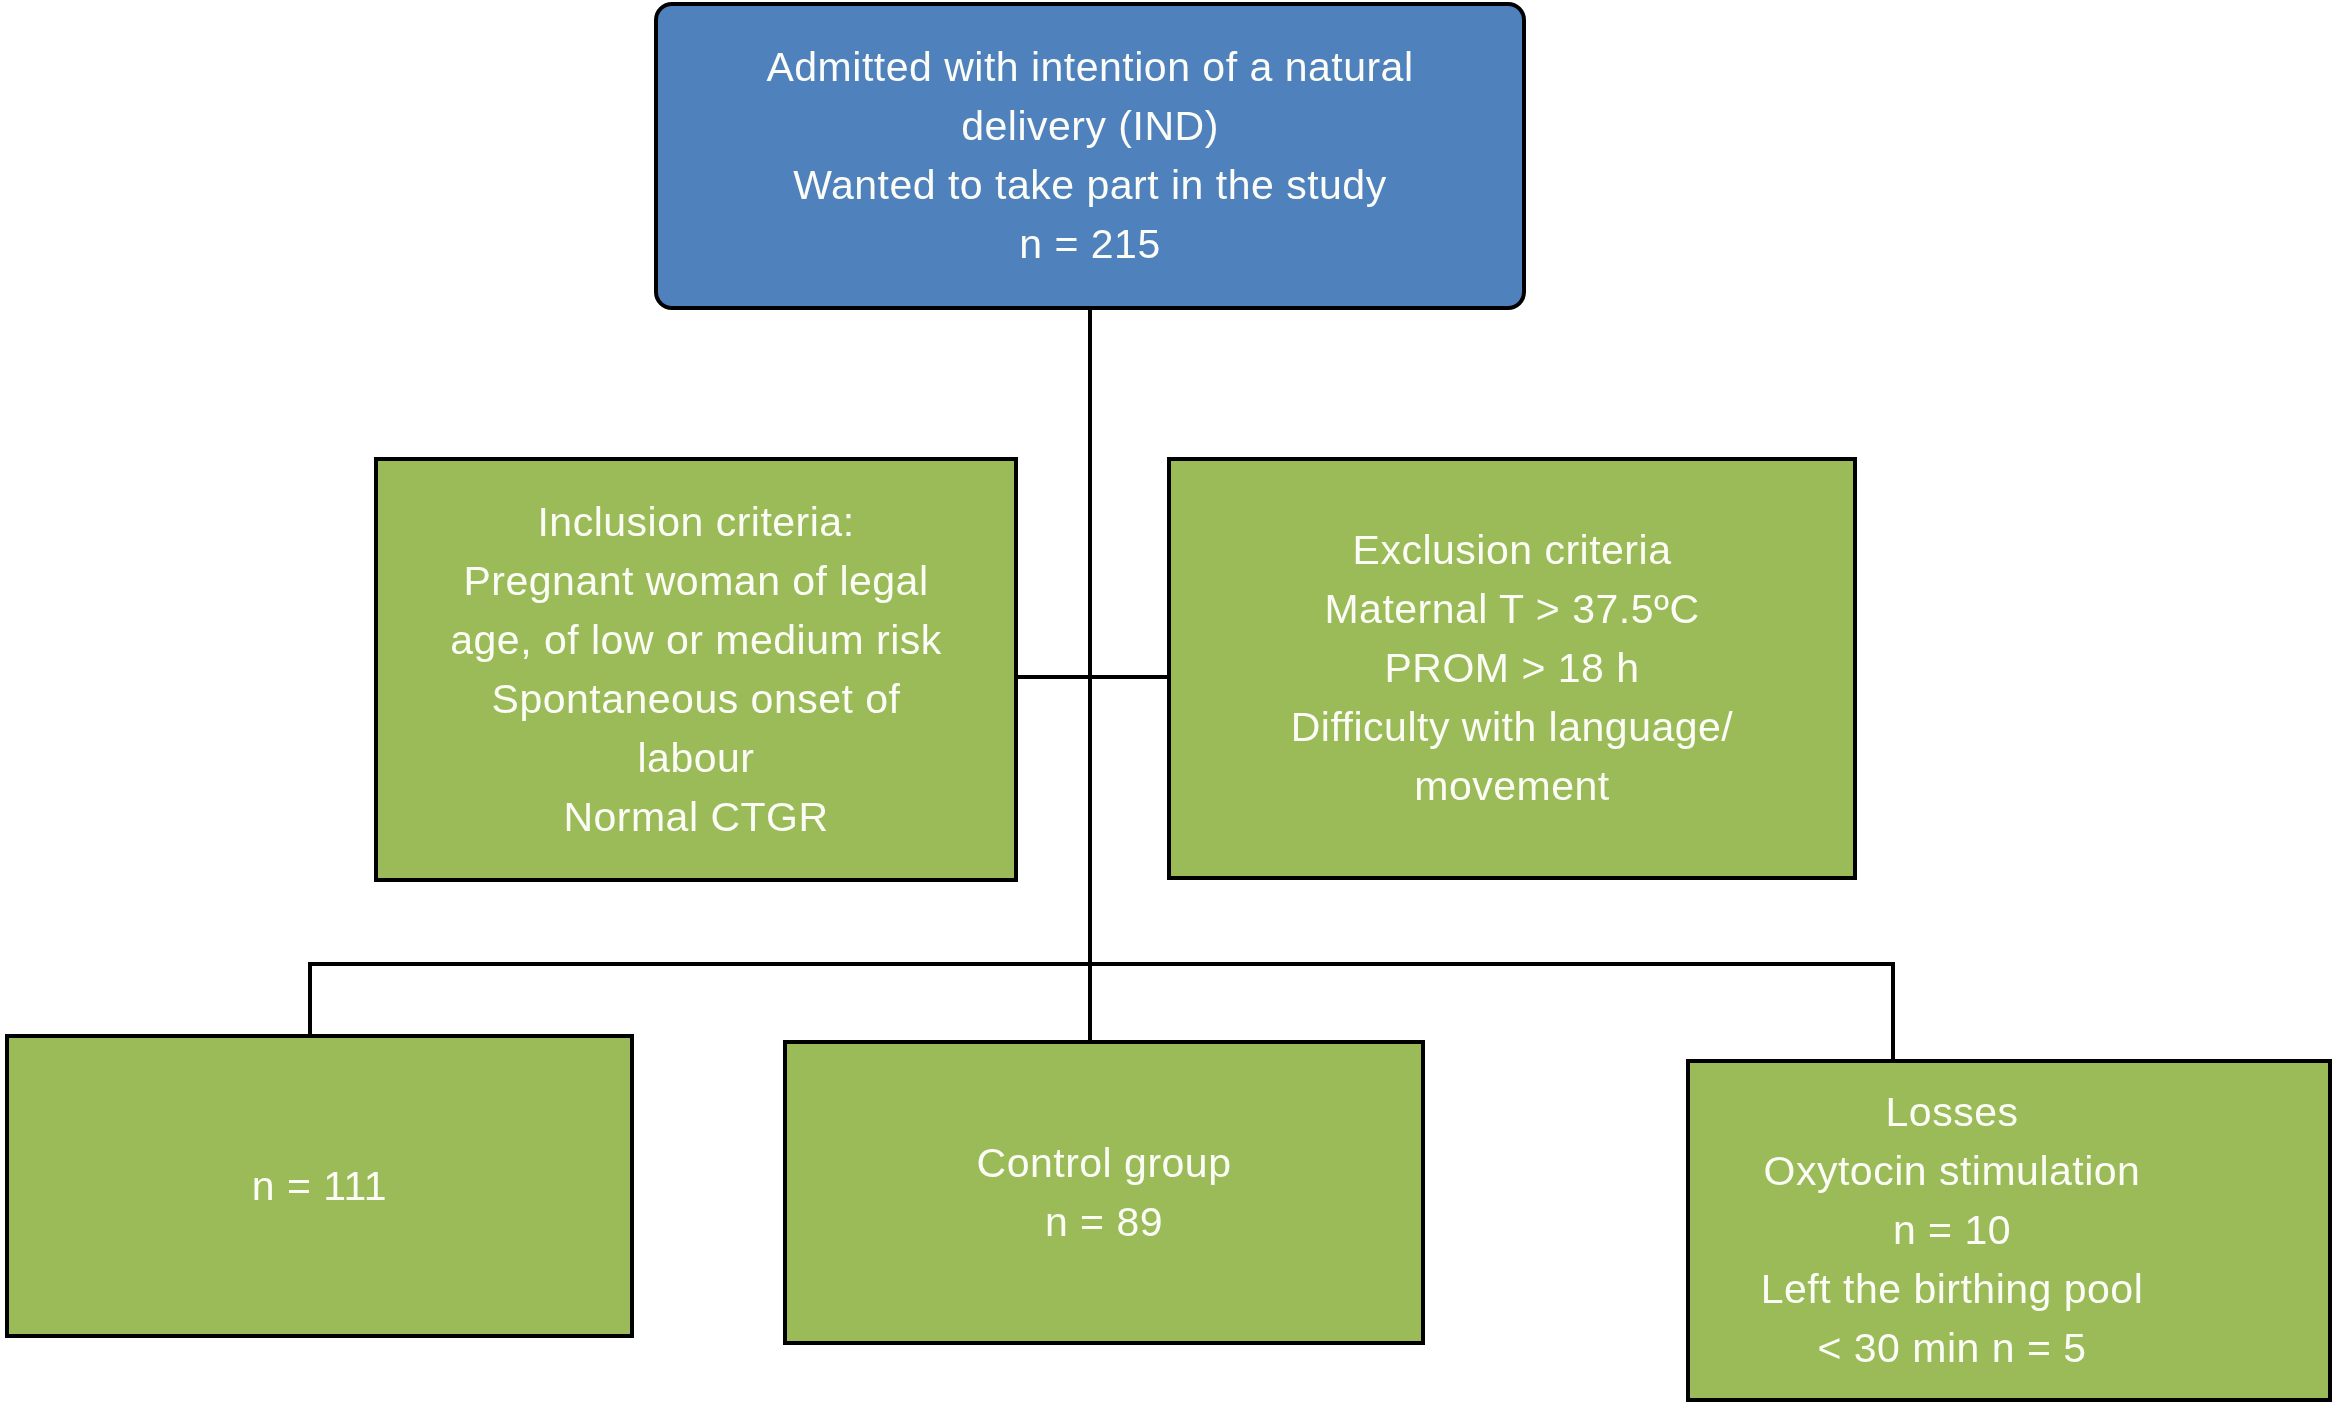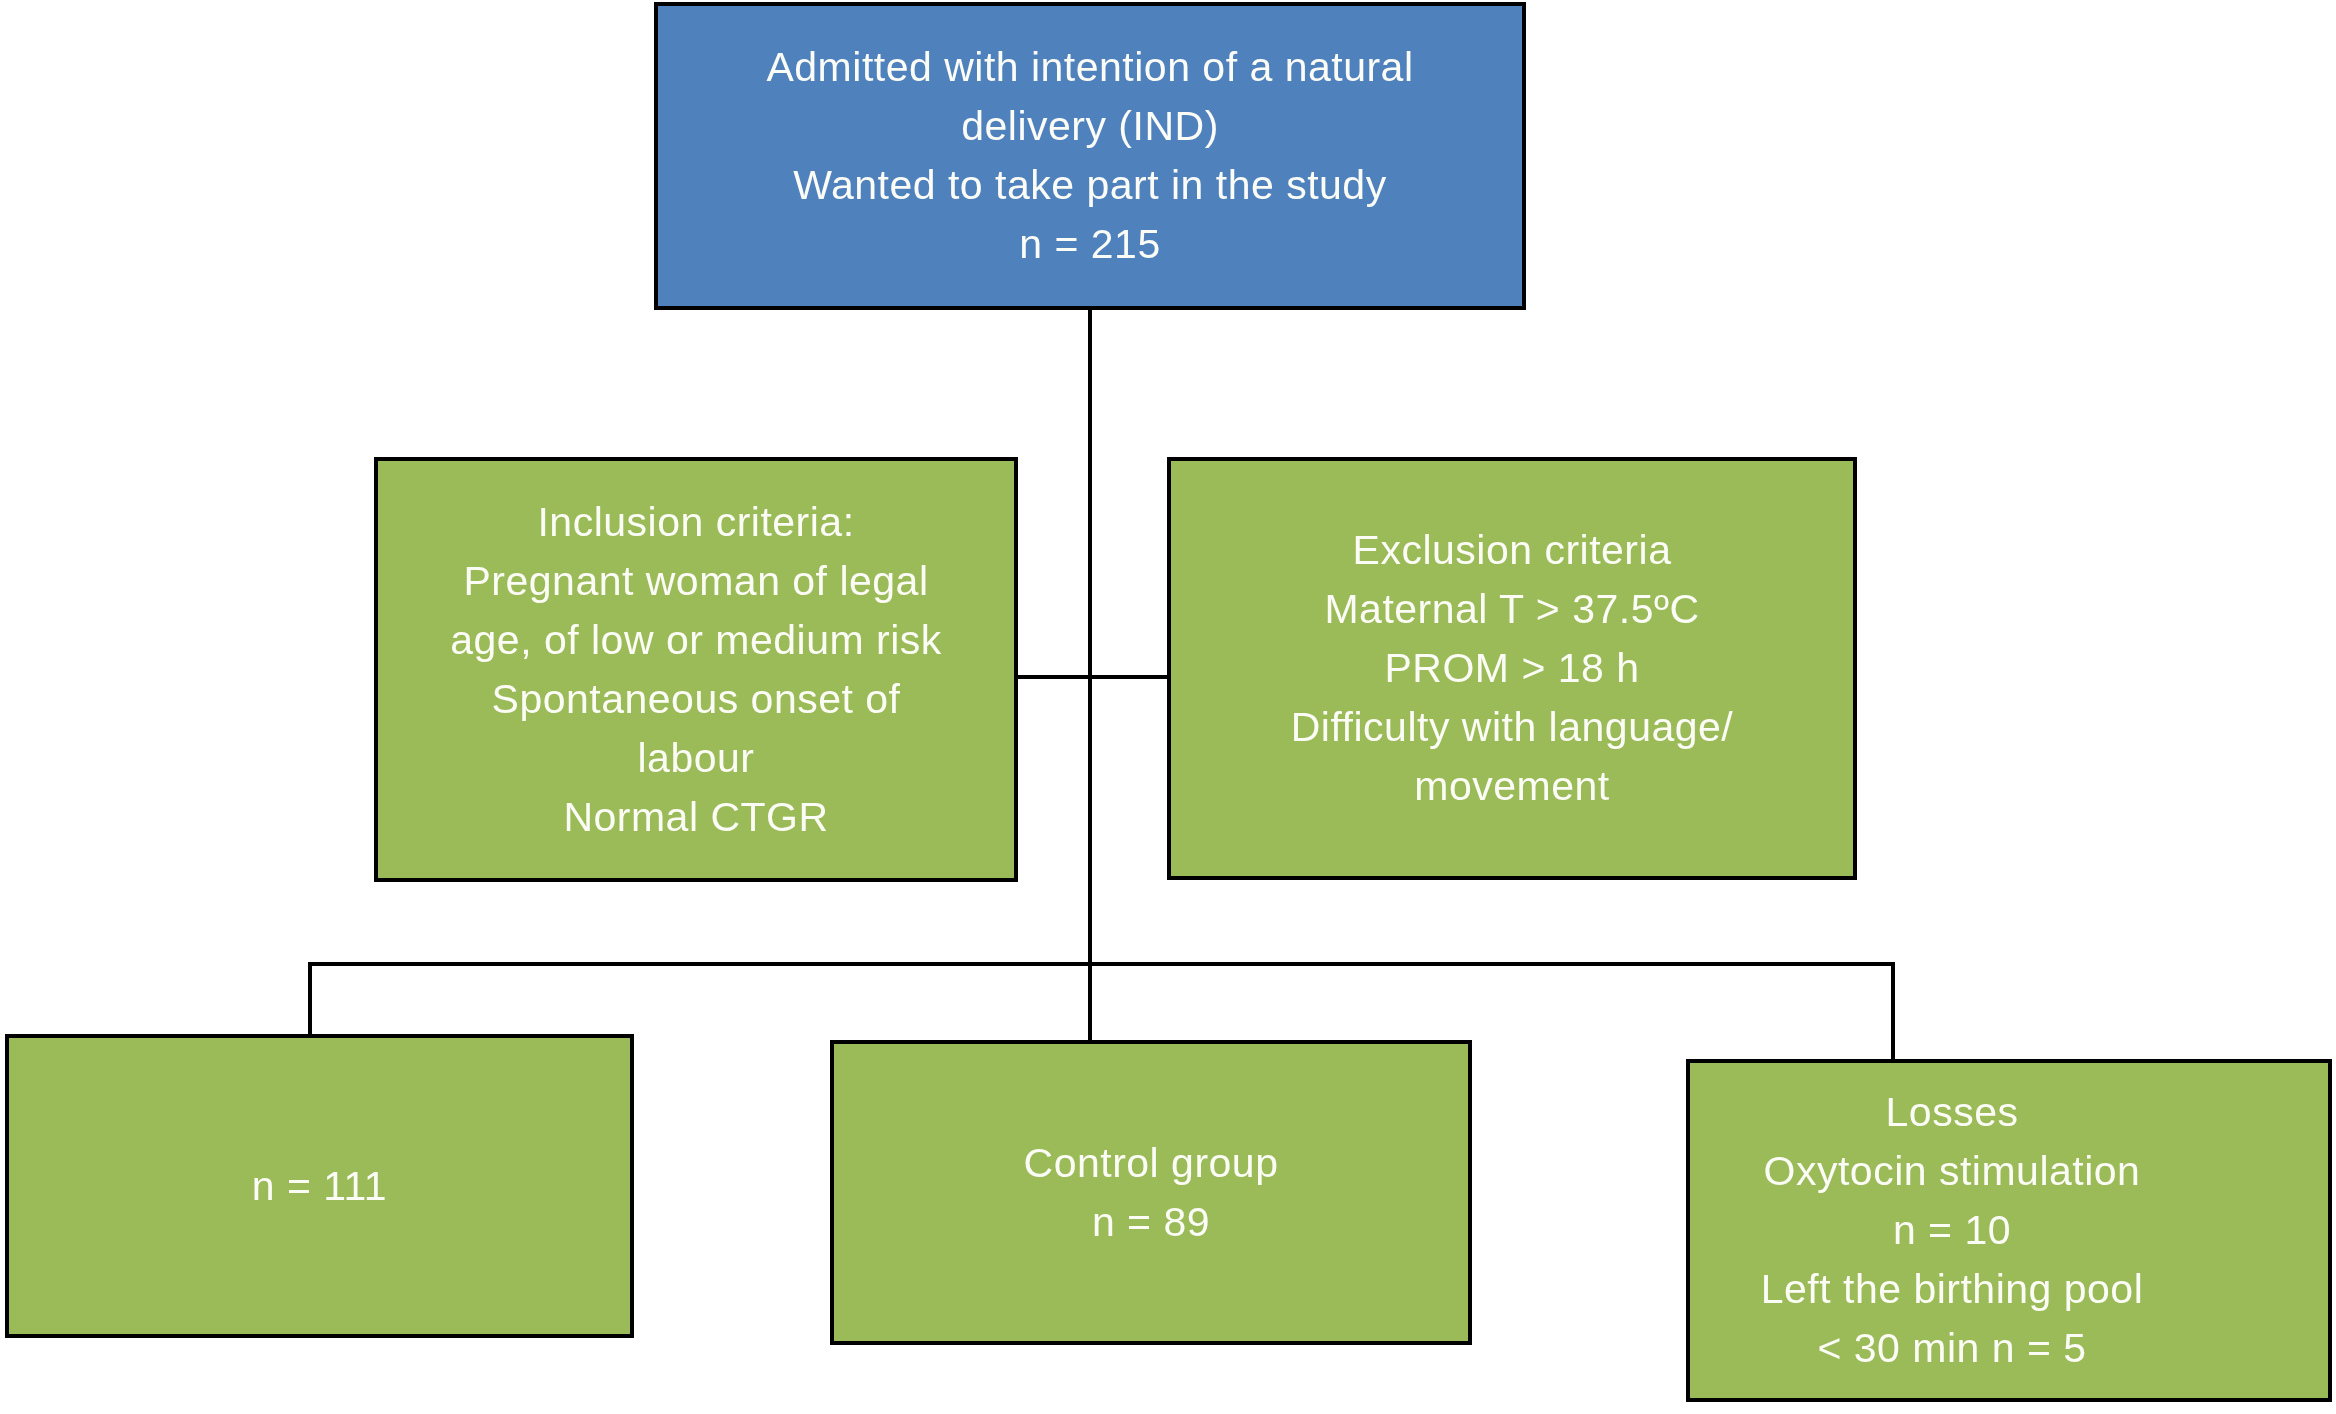--- a/index.html
+++ b/index.html
@@ -22,28 +22,28 @@
     display: flex;
     flex-direction: column;
     justify-content: center;
     align-items: center;
     text-align: center;
     color: #fcfcf6;
     font-size: 41px;
     line-height: 59px;
     letter-spacing: 0.5px;
   }
-  .box.blue  { background: #4f81bd; }
+  .box.blue  { background: #4f81bd; border-radius: 18px; }
   .box.green { background: #9bbb59; }
 
   #box-admitted     { left: 654px;  top: 2px;    width: 872px; height: 308px; }
   #box-inclusion    { left: 374px;  top: 457px;  width: 644px; height: 425px; }
   #box-exclusion    { left: 1167px; top: 457px;  width: 690px; height: 423px; }
   #box-hydrotherapy { left: 5px;    top: 1034px; width: 629px; height: 304px; }
-  #box-control      { left: 783px;  top: 1040px; width: 642px; height: 305px; margin-left: 47px; }
+  #box-control      { left: 783px;  top: 1040px; width: 642px; height: 305px; }
   #box-losses       { left: 1686px; top: 1059px; width: 646px; height: 343px;
                       padding-right: 114px; }
 
   .connector {
     position: absolute;
     background: #000000;
   }
   
   #conn-center-vertical { left: 1088px; top: 310px;  width: 4px;    height: 732px; }
   

